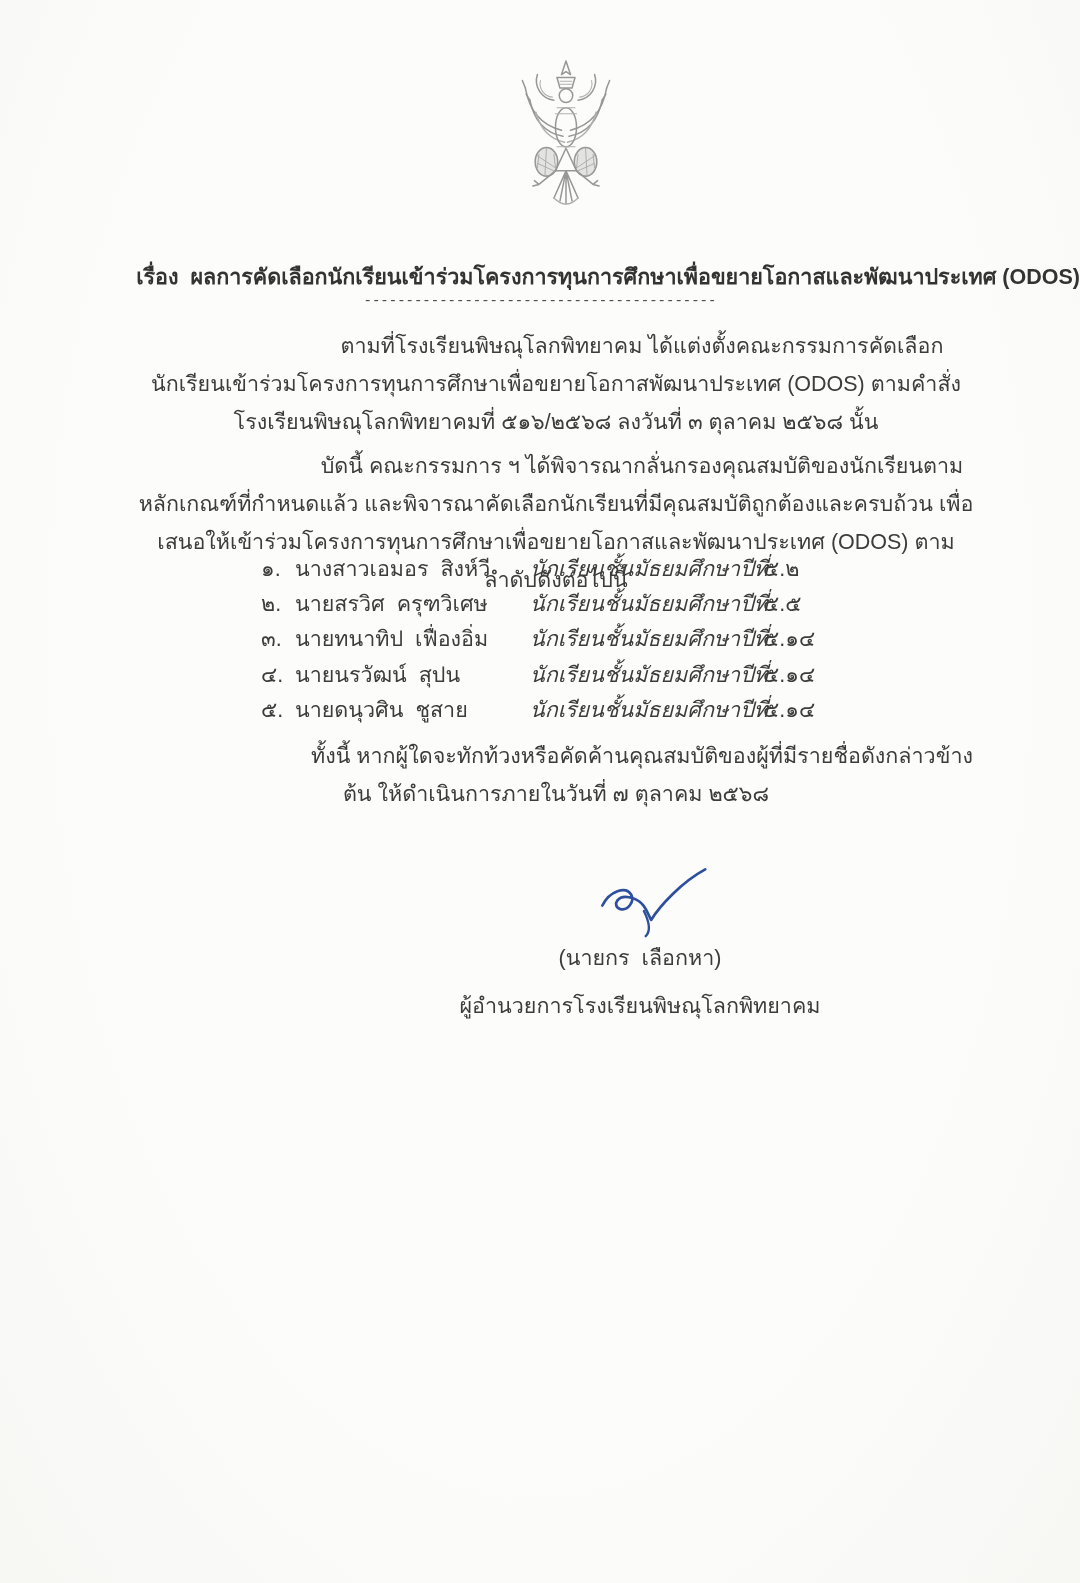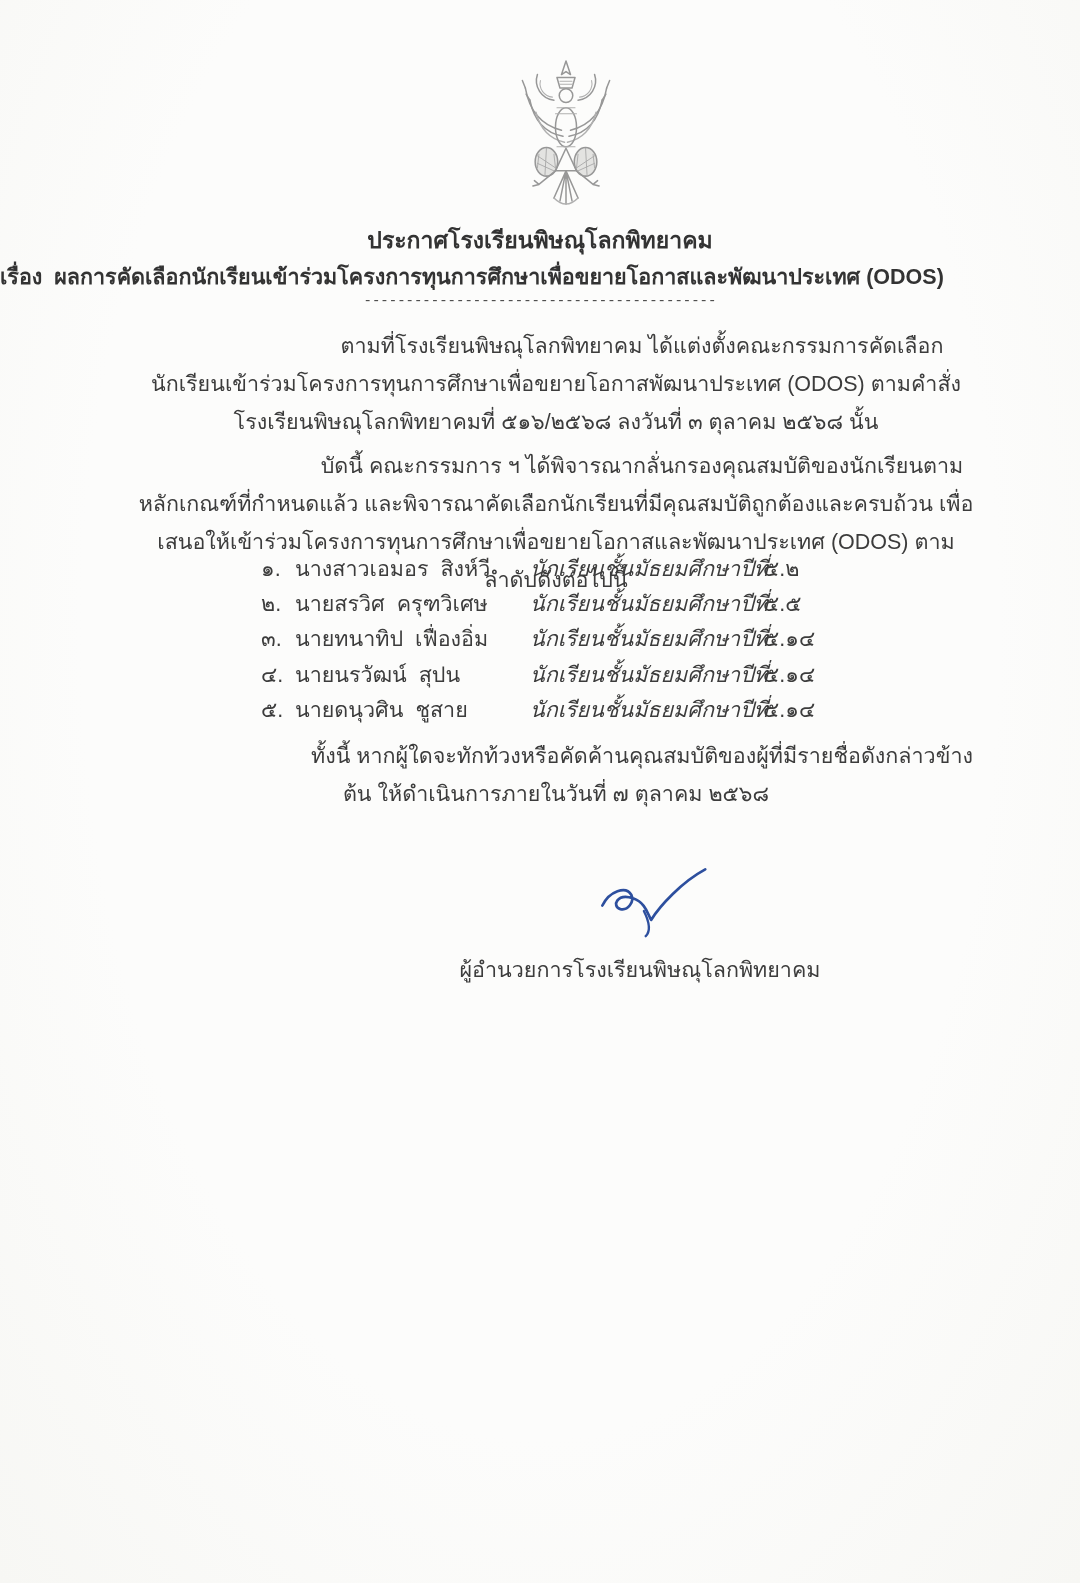--- a/index.html
+++ b/index.html
@@ -16,21 +16,21 @@
   }
   .emblem{position:absolute;left:488px;top:58px;width:156px;height:158px;}
   .emblem svg{width:100%;height:100%;}
   .doc-title{
     position:absolute;top:222px;left:0;width:100%;
     text-align:center;font-size:23px;font-weight:bold;color:#333;
     white-space:pre;
   }
   .doc-subject{
     position:absolute;top:259px;left:0;width:100%;
-    text-align:left;font-size:21.5px;font-weight:bold;color:#333;
+    text-align:right;font-size:21.5px;font-weight:bold;color:#333;
     white-space:pre;
   }
   .divider{
     position:absolute;top:293px;left:0;width:100%;
     text-align:center;font-size:14px;letter-spacing:0px;color:#4f4f4f;
     font-family:"Liberation Mono","DejaVu Sans Mono",monospace;
   }
   .para{
     position:absolute;left:135px;width:842px;margin:0;
     font-size:21.5px;line-height:38px;text-indent:172px;
@@ -96,21 +96,20 @@
 
       <path d="M100,120 L86,150 L114,150 Z"></path>
       <path d="M100,150 L84,186 M100,150 L92,190 M100,150 L100,194 M100,150 L108,190 M100,150 L116,186"></path>
       <path d="M84,186 Q100,202 116,186" stroke="#b0b0b0"></path>
 
       <path d="M86,150 L64,168 M64,168 L56,170 M64,168 L58,163"></path>
       <path d="M114,150 L136,168 M136,168 L144,170 M136,168 L142,163"></path>
     </svg>
   </div>
 
-  <div class="doc-title">ประกาศโรงเรียนพิษณุโลกพิทยาคม</div>
   <div class="doc-subject">เรื่อง  ผลการคัดเลือกนักเรียนเข้าร่วมโครงการทุนการศึกษาเพื่อขยายโอกาสและพัฒนาประเทศ (ODOS)</div>
   <div class="divider">------------------------------------------</div>
 
   <p class="para p1">ตามที่โรงเรียนพิษณุโลกพิทยาคม ได้แต่งตั้งคณะกรรมการคัดเลือกนักเรียนเข้าร่วมโครงการทุนการศึกษาเพื่อขยายโอกาสพัฒนาประเทศ (ODOS) ตามคำสั่งโรงเรียนพิษณุโลกพิทยาคมที่ ๕๑๖/๒๕๖๘ ลงวันที่ ๓ ตุลาคม ๒๕๖๘ นั้น</p>
   <p class="para p2">บัดนี้ คณะกรรมการ ฯ ได้พิจารณากลั่นกรองคุณสมบัติของนักเรียนตามหลักเกณฑ์ที่กำหนดแล้ว และพิจารณาคัดเลือกนักเรียนที่มีคุณสมบัติถูกต้องและครบถ้วน เพื่อเสนอให้เข้าร่วมโครงการทุนการศึกษาเพื่อขยายโอกาสและพัฒนาประเทศ (ODOS) ตามลำดับดังต่อไปนี้</p>
 
   <div class="students">
     <div class="srow">
       <span class="s-no">๑.</span>
       <span class="s-name">นางสาวเอมอร  สิงห์วี</span>
@@ -144,16 +143,17 @@
   </div>
 
   <p class="para p3">ทั้งนี้ หากผู้ใดจะทักท้วงหรือคัดค้านคุณสมบัติของผู้ที่มีรายชื่อดังกล่าวข้างต้น ให้ดำเนินการภายในวันที่ ๗ ตุลาคม ๒๕๖๘</p>
 
 
   <div class="sigblock">
     <svg class="signature" viewBox="0 0 130 82" fill="none" stroke="#2d4f9e" stroke-width="3" stroke-linecap="round" stroke-linejoin="round">
       <path d="M10,46 C18,30 36,24 42,34 C46,42 38,52 30,50 C20,47 26,32 44,38 C58,43 60,55 64,62 C74,46 98,20 124,6"></path>
       <path d="M56,52 C62,64 64,74 58,80" stroke-width="2.6"></path>
     </svg>
+    <div class="signer-name">(นายกร  เลือกหา)</div>
     <div class="signer-title">ผู้อำนวยการโรงเรียนพิษณุโลกพิทยาคม</div>
   </div>
 
 </div>
 
 </body></html>

